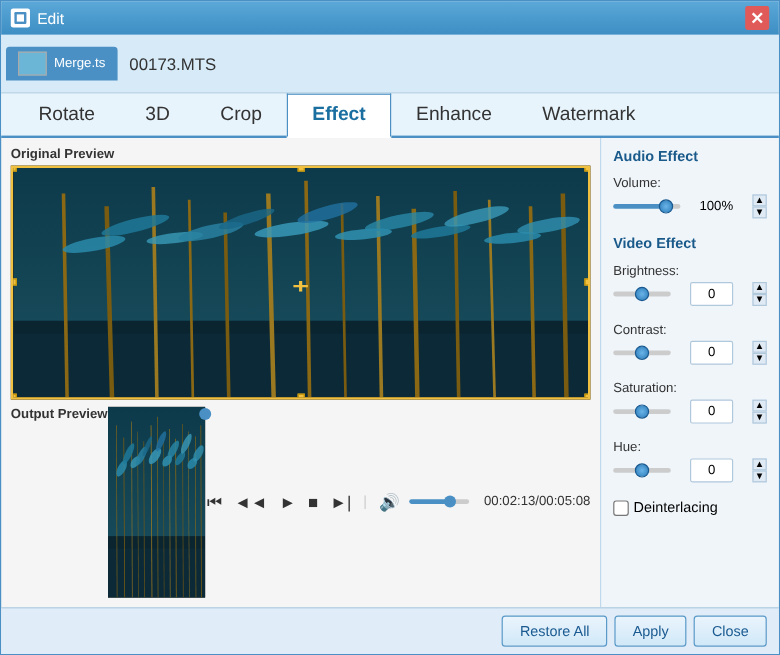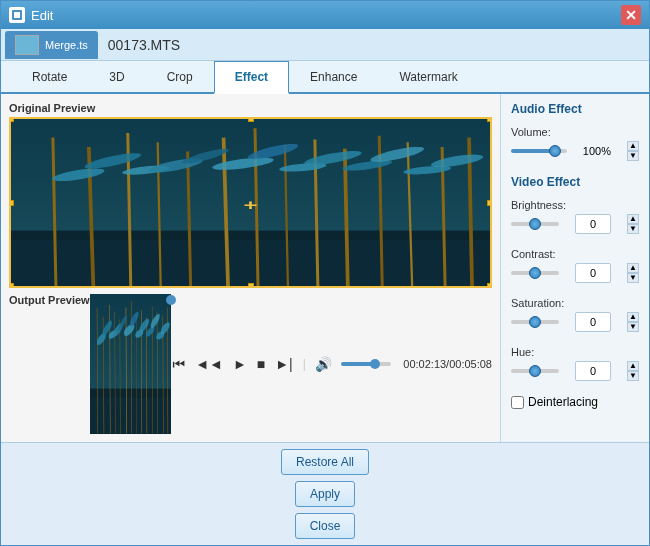--- a/index.html
+++ b/index.html
@@ -48,21 +48,21 @@
       display: flex;
       align-items: center;
       justify-content: center;
       cursor: pointer;
       color: white;
       font-size: 14px;
       font-weight: bold;
     }
     .file-bar {
       background: #d6eaf8;
-      height: 32px;
+      height: 49px;
       display: flex;
       align-items: center;
       padding: 0 4px;
       border-bottom: 1px solid #b0cde0;
       flex-shrink: 0;
     }
     .file-item {
       background: #4a90c4;
       color: white;
       padding: 4px 10px;
@@ -86,21 +86,21 @@
     }
     .tabs {
       background: #e8f4fc;
       display: flex;
       border-bottom: 2px solid #4a90c4;
       flex-shrink: 0;
       padding-left: 10px;
     }
     .tab {
       padding: 8px 20px;
-      font-size: 12px;
+      font-size: 16px;
       cursor: pointer;
       color: #333;
       border: 1px solid transparent;
       margin-bottom: -2px;
     }
     .tab.active {
       background: white;
       border: 1px solid #4a90c4;
       border-bottom: 2px solid white;
       color: #1a6fa0;
@@ -314,21 +314,20 @@
     }
     .bottom-bar {
       background: #e0ecf8;
       border-top: 1px solid #b0cde0;
       padding: 6px 10px;
       display: flex;
       align-items: center;
       justify-content: flex-end;
       gap: 6px;
       flex-shrink: 0;
-      flex-direction: column;
     }
     .bottom-btn {
       padding: 5px 14px;
       border: 1px solid #5a9ac8;
       background: linear-gradient(180deg, #eaf4fc 0%, #d0e8f8 100%);
       border-radius: 3px;
       cursor: pointer;
       font-size: 12px;
       color: #1a5a90;
     }

